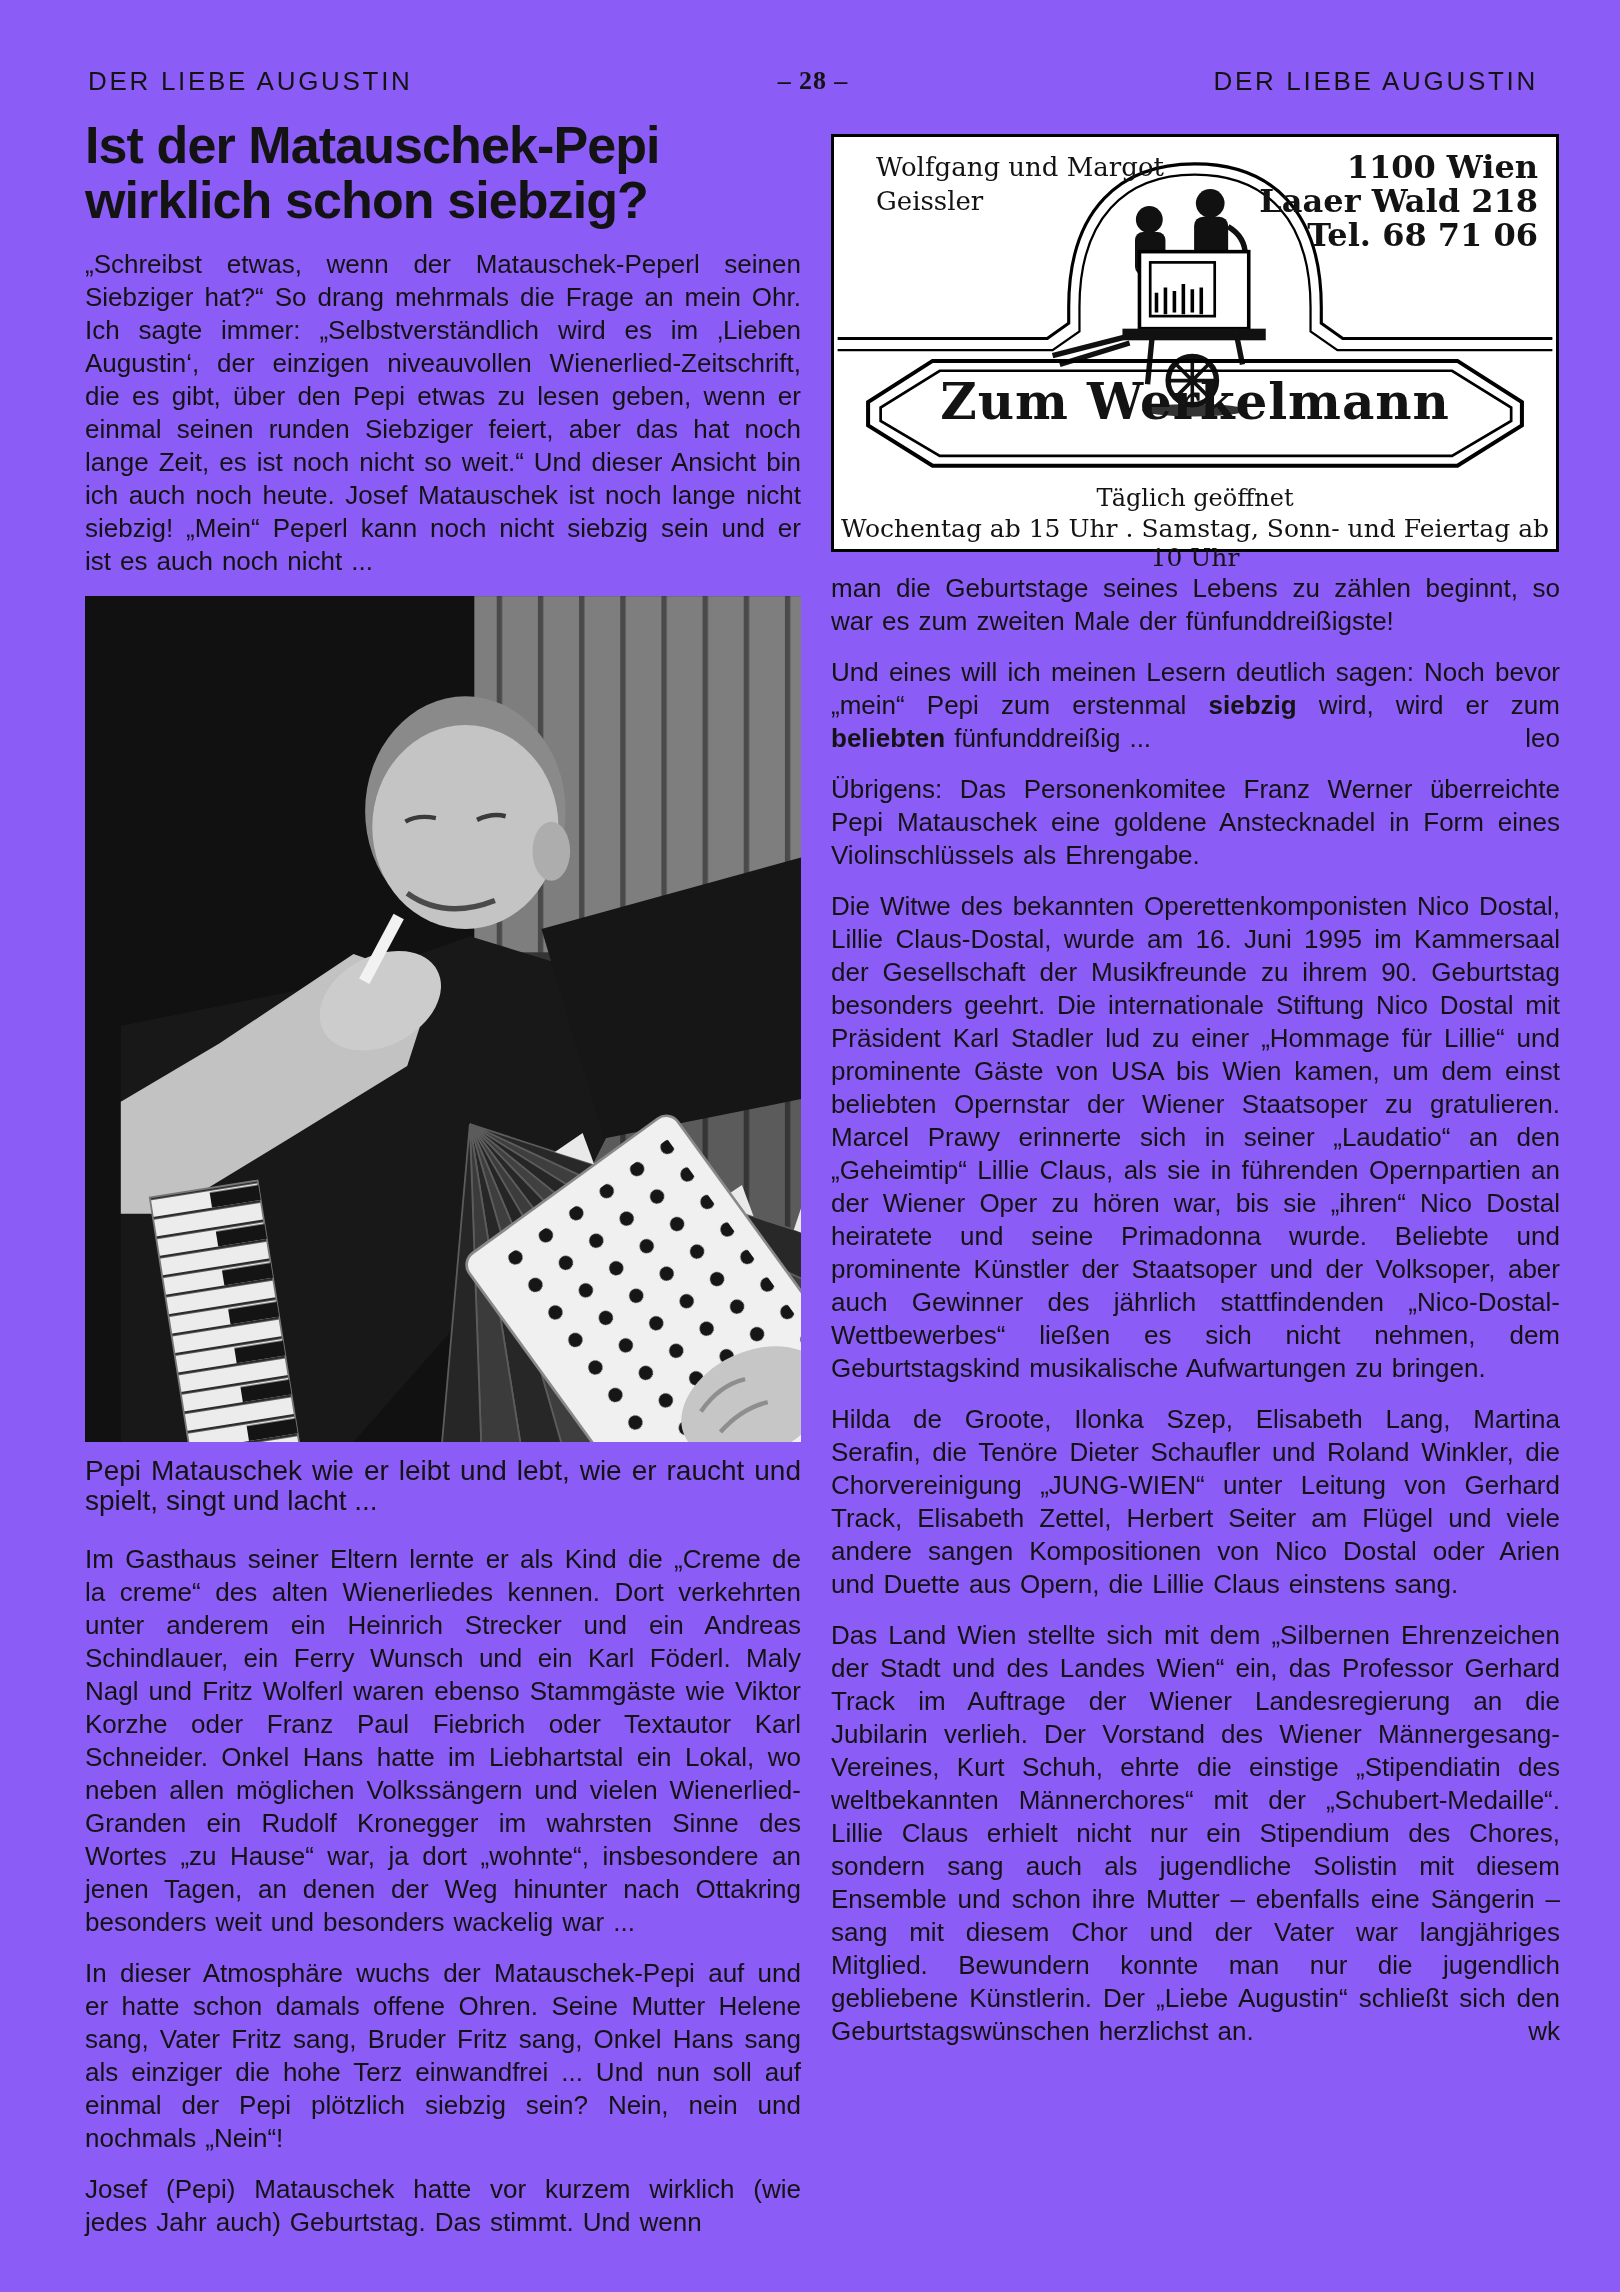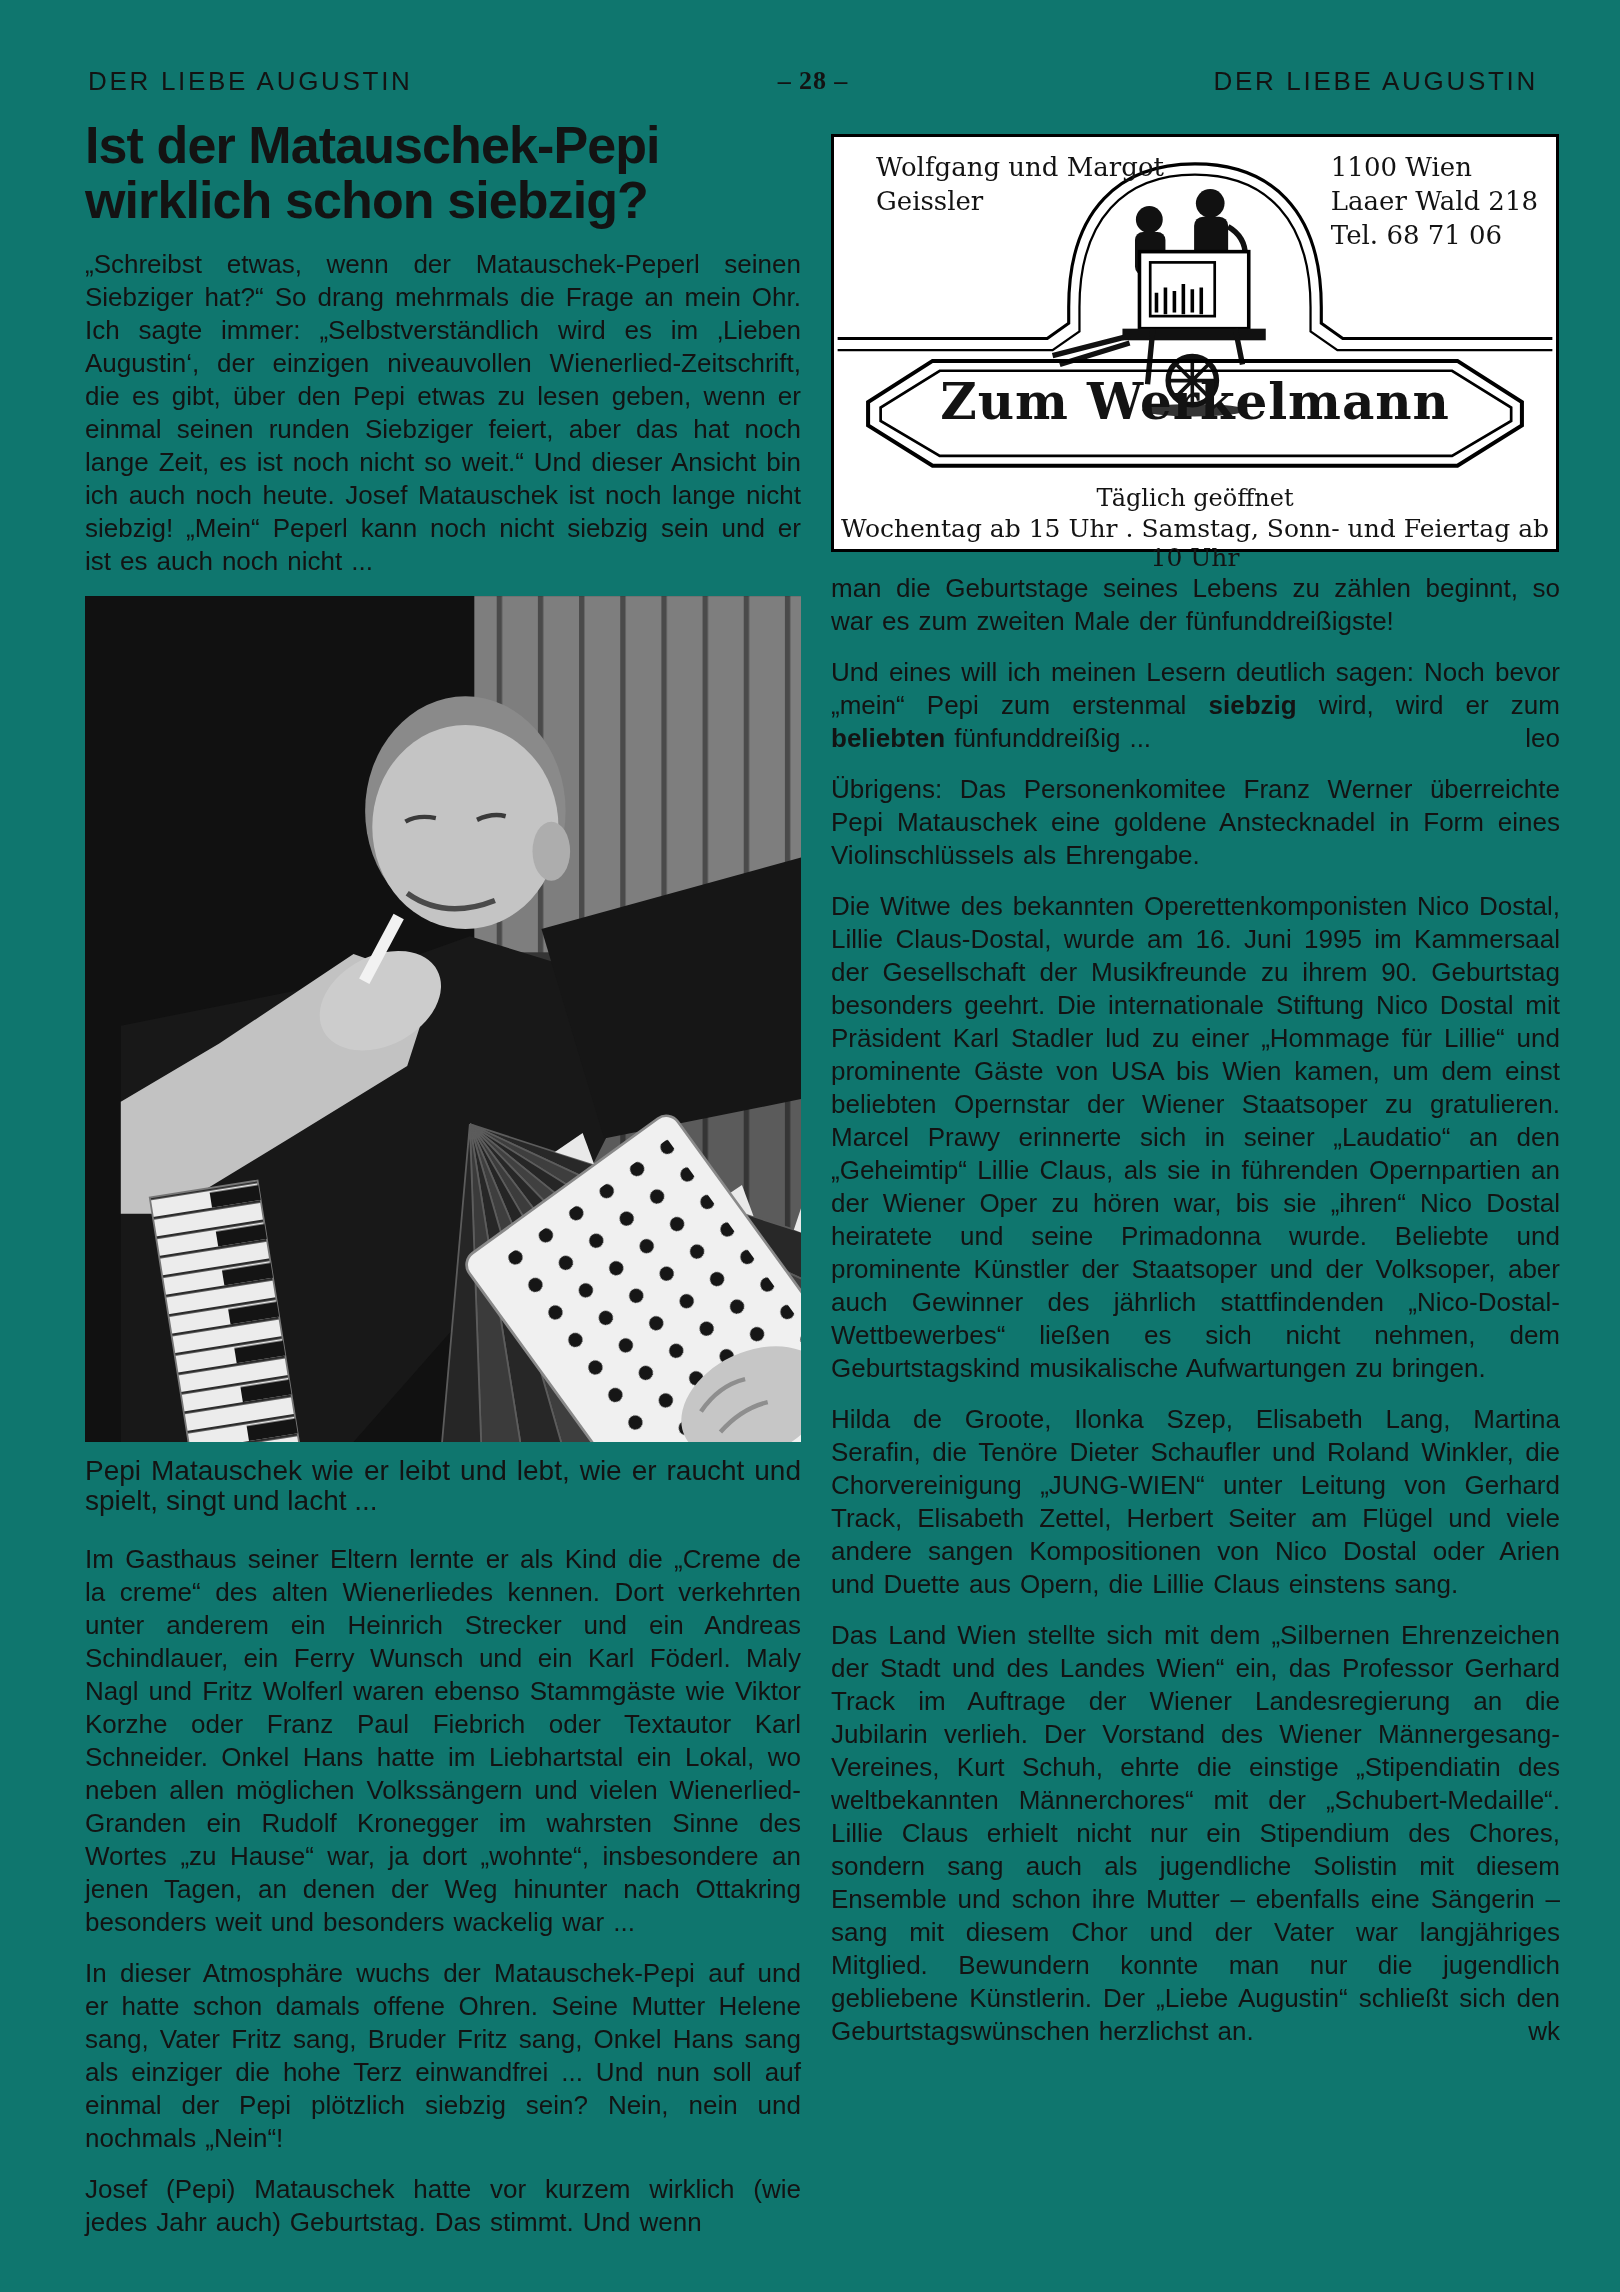--- a/index.html
+++ b/index.html
@@ -1,37 +1,37 @@
 <!DOCTYPE html>
 <html style="font-size:14.3px"><head>
 <meta charset="utf-8">
 <style>
   html,body{margin:0;padding:0;background:#888;}
-  .page{position:relative;width:1620px;height:2293px;background:#0f766e;color:#131313;
+  .page{position:relative;width:1620px;height:2293px;background:#8b5cf6;color:#131313;
         font-family:"Liberation Sans",sans-serif;overflow:hidden;margin:0 auto;}
   
   .hdr{position:absolute;left:88px;right:82px;top:66px;display:flex;justify-content:space-between;
        font-size:26px;letter-spacing:2.7px;}
   .hdr .pg{font-weight:bold;letter-spacing:0.9px;font-family:Liberation Serif, serif;}
   
   .col-l{position:absolute;left:85px;top:118px;width:716px;}
   .col-r{position:absolute;left:831px;top:134px;width:729px;}
   h1.head{font-size:52px;line-height:55px;font-weight:bold;letter-spacing:-0.9px;margin:0 0 19.7px 0;}
   p.body{font-size:26px;line-height:33px;text-align:justify;margin:0 0 18px 0;word-spacing:1.8px;}
   .sig{float:right;font-weight:normal;}
   b{font-weight:bold;}
   
   .photo{width:716px;height:846px;margin:12.5px 0 14.3px 0;background:#101010;}
   .caption{font-size:28px;line-height:30px;margin:0 0 27px 0;}
   .caption .c1{text-align:justify;text-align-last:justify;}
   .caption .c2{text-align:left;}
   
   .adbox{position:relative;width:722px;height:412px;border:3.6px solid #000;background:#fff;margin-bottom:19.7px;}
   .adbox .owner{position:absolute;left:18px;top:12.5px;font-family:"DejaVu Serif",serif;font-size:26px;line-height:34px;margin-left:24px;}
-  .adbox .addr{position:absolute;right:18px;top:12.5px;font-family:"DejaVu Serif",serif;font-size:26px;line-height:34px;}
+  .adbox .addr{position:absolute;right:18px;top:12.5px;text-align:right;font-family:"DejaVu Serif",serif;font-size:32px;line-height:34px;font-weight:bold;}
   .adbox svg.deco{position:absolute;left:0;top:0;}
   .adbox .sign-text{position:absolute;left:0;top:235px;width:100%;text-align:center;
         font-family:"DejaVu Serif",serif;font-weight:bold;font-size:50px;letter-spacing:0.9px;}
   .adbox .hours1{position:absolute;left:0;top:347px;width:100%;text-align:center;
         font-family:"DejaVu Serif",serif;font-size:24px;}
   .adbox .hours2{position:absolute;left:0;top:377px;width:100%;text-align:center;
         font-family:"DejaVu Serif",serif;font-size:25px;}
   .heurige{font-family:"Liberation Serif",serif;font-size:39px;font-weight:normal;margin:0 0 23px 0;
         text-align:justify;text-align-last:justify;}
   h2.head2{font-size:51px;font-weight:bold;letter-spacing:-0.9px;margin:23px 0 21.5px 0;}

